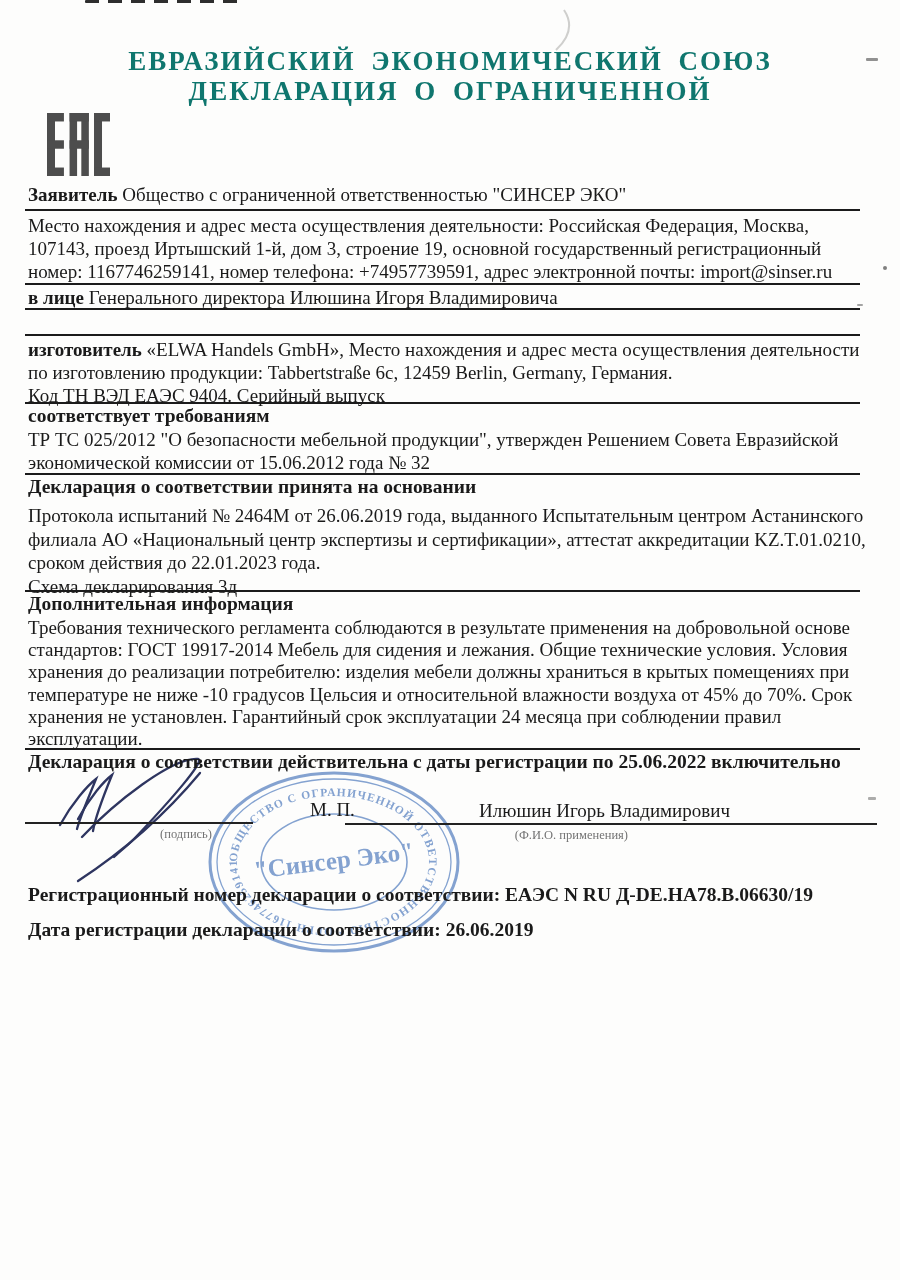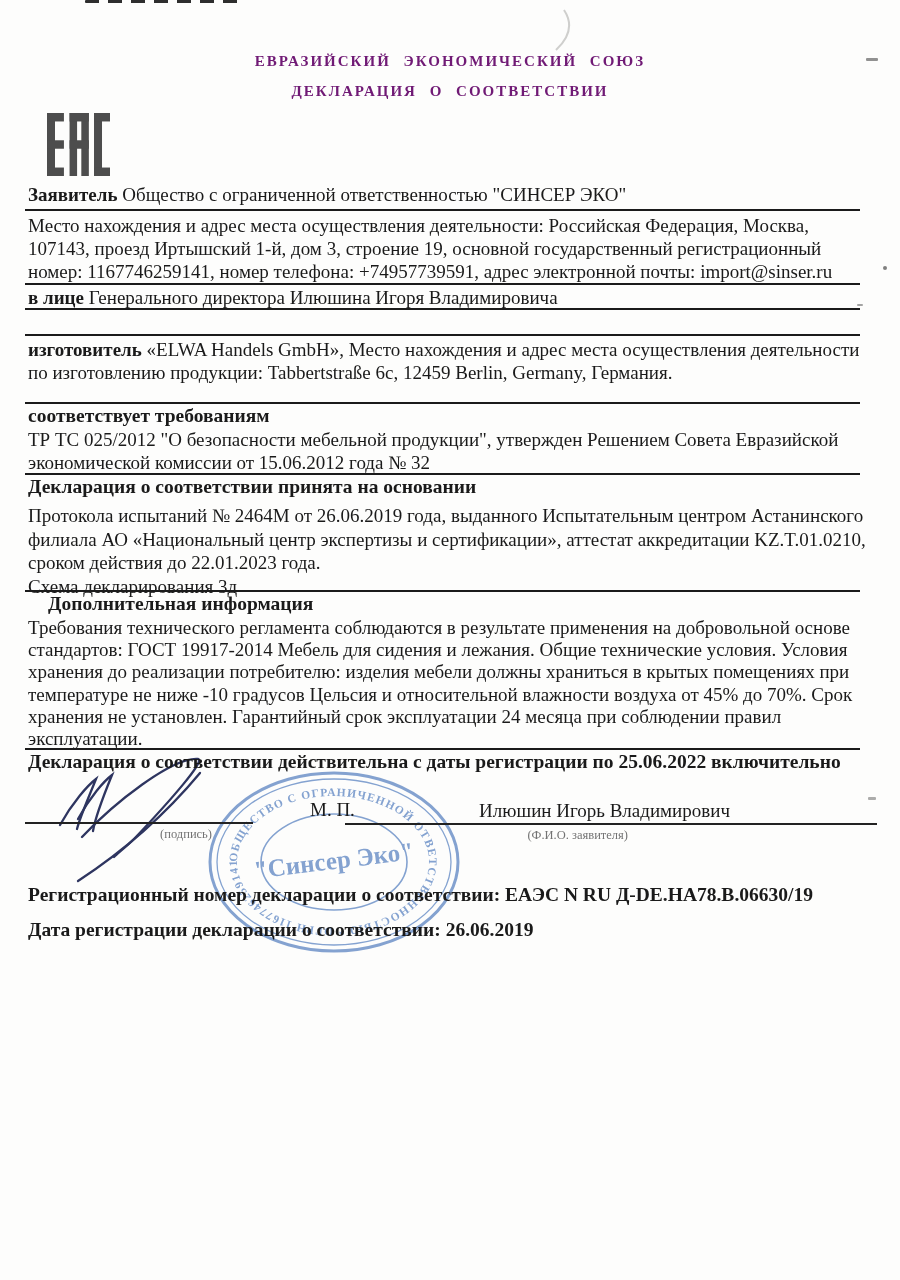--- a/index.html
+++ b/index.html
@@ -6,21 +6,21 @@
   .page{
     position:relative;width:900px;height:1280px;background:#fdfdfc;
     font-family:"Liberation Serif", serif;color:#1a1a1a;overflow:hidden;
   }
   .abs{position:absolute;}
   .body-text{font-size:19px;line-height:23px;}
   .rule{position:absolute;left:25px;right:40px;height:0;border-top:2px solid #1b1b1b;}
   .lead{font-weight:bold;}
   .block{position:absolute;left:28px;right:30px;}
   .title{position:absolute;left:0;right:0;text-align:center;font-weight:bold;
-         font-size:15px;line-height:30px;letter-spacing:2px;word-spacing:7px;color:#701a75;}
+         font-size:27px;line-height:30px;letter-spacing:2px;word-spacing:7px;color:#0f766e;}
   .caption{font-size:12.5px;color:#737373;}
   .center{text-align:right;}
   .bold-line{font-weight:bold;font-size:19.5px;}
   .sig-line{position:absolute;height:0;border-top:2px solid #222;}
   .stamp-svg{z-index:1;opacity:.85;}
   .ink{z-index:2;}
   .over{z-index:3;}
   .artifact{position:absolute;background:#4a4a4a;border-radius:1px;}
   .top-dash{left:85px;top:0;width:156px;height:3px;background:
     repeating-linear-gradient(90deg,#2e2e2e 0 14px,transparent 14px 23px);}
@@ -34,21 +34,21 @@
   <svg class="abs" style="left:552px;top:8px;" width="24" height="44" viewBox="0 0 24 44">
     <path d="M 12 2 C 20 14 19 28 4 42" fill="none" stroke="#cfcfcd" stroke-width="2"></path>
   </svg>
   <div class="artifact" style="left:866px;top:58px;width:12px;height:3px;opacity:.6;"></div>
   <div class="artifact" style="left:883px;top:266px;width:4px;height:4px;border-radius:50%;opacity:.7;"></div>
   <div class="artifact" style="left:857px;top:304px;width:6px;height:2px;opacity:.5;"></div>
   <div class="artifact" style="left:868px;top:797px;width:8px;height:3px;opacity:.45;"></div>
 
   <div class="title" style="top:46px;">
     <div>ЕВРАЗИЙСКИЙ ЭКОНОМИЧЕСКИЙ СОЮЗ</div>
-    <div>ДЕКЛАРАЦИЯ О СООТВЕТСТВИИ</div>
+    <div>ДЕКЛАРАЦИЯ О ОГРАНИЧЕННОЙ</div>
   </div>
 
   <svg class="abs" style="left:47px;top:111px;" width="63" height="67" viewBox="0 0 67 67">
     <title>ЕАС</title>
     <g fill="#4d4d4d">
       <rect x="0" y="0" width="8.5" height="67"></rect>
         <rect x="0" y="0" width="18" height="9"></rect>
       <rect x="0" y="29" width="18" height="9"></rect>
         <rect x="0" y="58" width="18" height="9"></rect>
       <rect x="24" y="0" width="8" height="67"></rect>
@@ -82,38 +82,39 @@
   <div class="rule" style="top:308px;"></div>
 
 
   <div class="rule" style="top:334px;"></div>
 
   <div class="block body-text" style="top:338px;">
     <div>
       <span class="lead">изготовитель</span>
       <span>«ELWA Handels GmbH», Место нахождения и адрес места осуществления деятельности по изготовлению продукции: Tabbertstraße 6c, 12459 Berlin, Germany, Германия.</span>
     </div>
+    <div>Код ТН ВЭД ЕАЭС 9404. Серийный выпуск</div>
   </div>
 
   <div class="rule" style="top:402px;"></div>
 
   <div class="block bold-line" style="top:405px;">соответствует требованиям</div>
   <div class="block body-text" style="top:428px;">ТР ТС 025/2012 "О безопасности мебельной продукции", утвержден Решением Совета Евразийской экономической комиссии от 15.06.2012 года № 32</div>
 
   <div class="rule" style="top:473px;"></div>
 
   <div class="block bold-line" style="top:476px;">Декларация о соответствии принята на основании</div>
   <div class="block body-text" style="top:504px;line-height:23.5px;">
     <div>Протокола испытаний № 2464М от 26.06.2019 года, выданного Испытательным центром Астанинского филиала АО «Национальный центр экспертизы и сертификации», аттестат аккредитации KZ.T.01.0210, сроком действия до 22.01.2023 года.</div>
     <div>Схема декларирования 3д</div>
   </div>
 
   <div class="rule" style="top:590px;"></div>
 
-  <div class="block bold-line" style="top:593px;margin-left:20px;">Дополнительная информация</div>
+  <div class="block bold-line" style="top:593px;">Дополнительная информация</div>
   <div class="block body-text" style="top:617px;line-height:22.2px;">Требования технического регламента соблюдаются в результате применения на добровольной основе стандартов: ГОСТ 19917-2014 Мебель для сидения и лежания. Общие технические условия. Условия хранения до реализации потребителю: изделия мебели должны храниться в крытых помещениях при температуре не ниже -10 градусов Цельсия и относительной влажности воздуха от 45% до 70%. Срок хранения не установлен. Гарантийный срок эксплуатации 24 месяца при соблюдении правил эксплуатации.</div>
 
   <div class="rule" style="top:748px;"></div>
 
   <div class="block bold-line over" style="top:751px;">Декларация о соответствии действительна с даты регистрации по 25.06.2022 включительно</div>
 
   <svg class="abs stamp-svg" style="left:206px;top:770px;" width="256" height="186" viewBox="0 0 256 186">
     <defs>
       <path id="ringPath" d="M 31 92 a 96 66 0 1 1 192 0 a 96 66 0 1 1 -192 0" fill="none"></path>
     </defs>
@@ -135,21 +136,21 @@
     </g>
   </svg>
 
   <div class="sig-line over" style="left:25px;top:822px;width:228px;"></div>
   <div class="abs caption center over" style="left:92px;top:827px;width:120px;">(подпись)</div>
 
   <div class="abs body-text over" style="left:290px;top:798px;margin-left:20px;">М. П.</div>
 
   <div class="abs body-text center over" style="left:440px;top:799px;width:290px;">Илюшин Игорь Владимирович</div>
   <div class="sig-line over" style="left:345px;top:823px;right:23px;"></div>
-  <div class="abs caption center over" style="left:468px;top:828px;width:160px;">(Ф.И.О. заявителя)</div>
+  <div class="abs caption center over" style="left:468px;top:828px;width:160px;">(Ф.И.О. применения)</div>
 
   <div class="block bold-line over" style="top:884px;">
     <span>Регистрационный номер декларации о соответствии:</span>
     <span>ЕАЭС N RU Д-DE.НА78.В.06630/19</span>
   </div>
   <div class="block bold-line over" style="top:919px;">
     <span>Дата регистрации декларации о соответствии:</span>
     <span>26.06.2019</span>
   </div>
 

